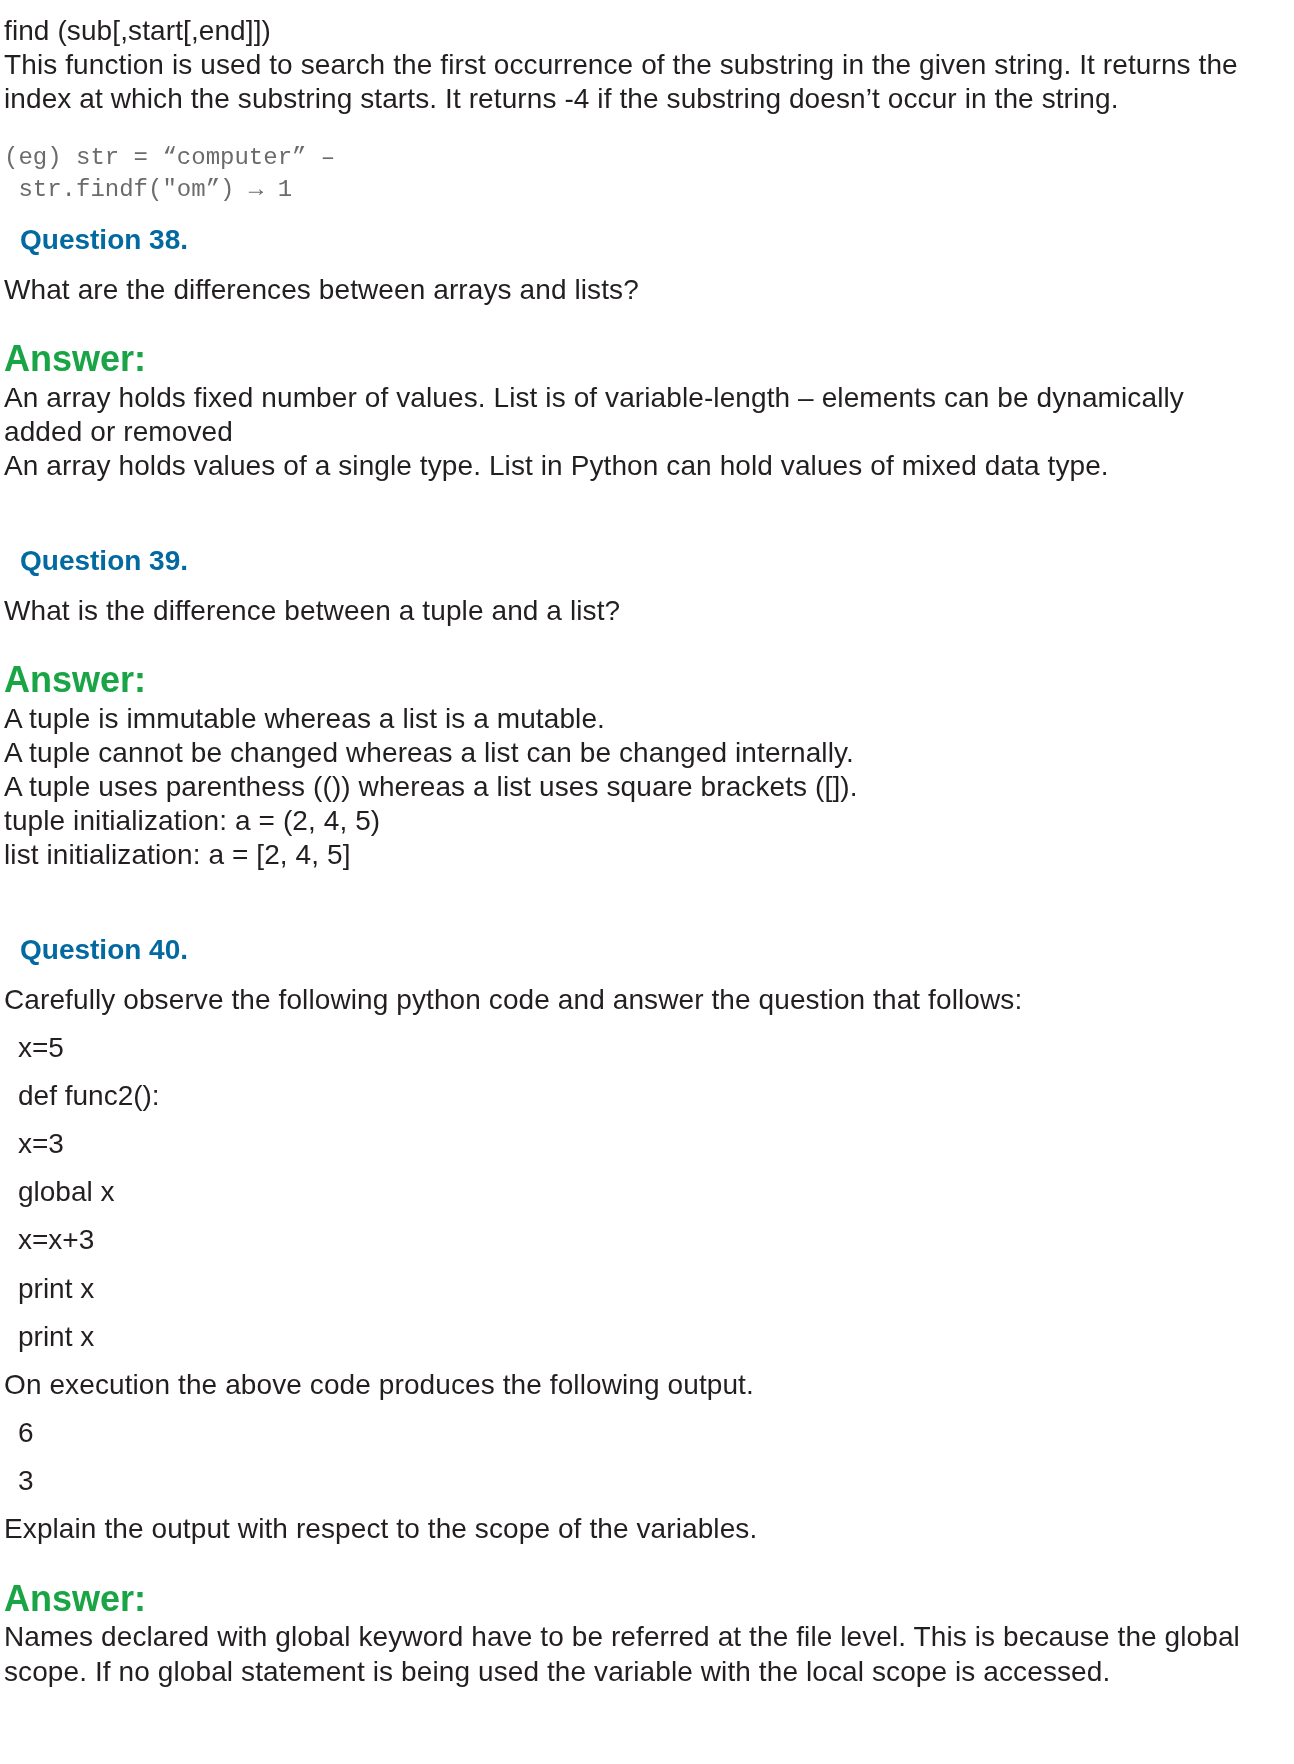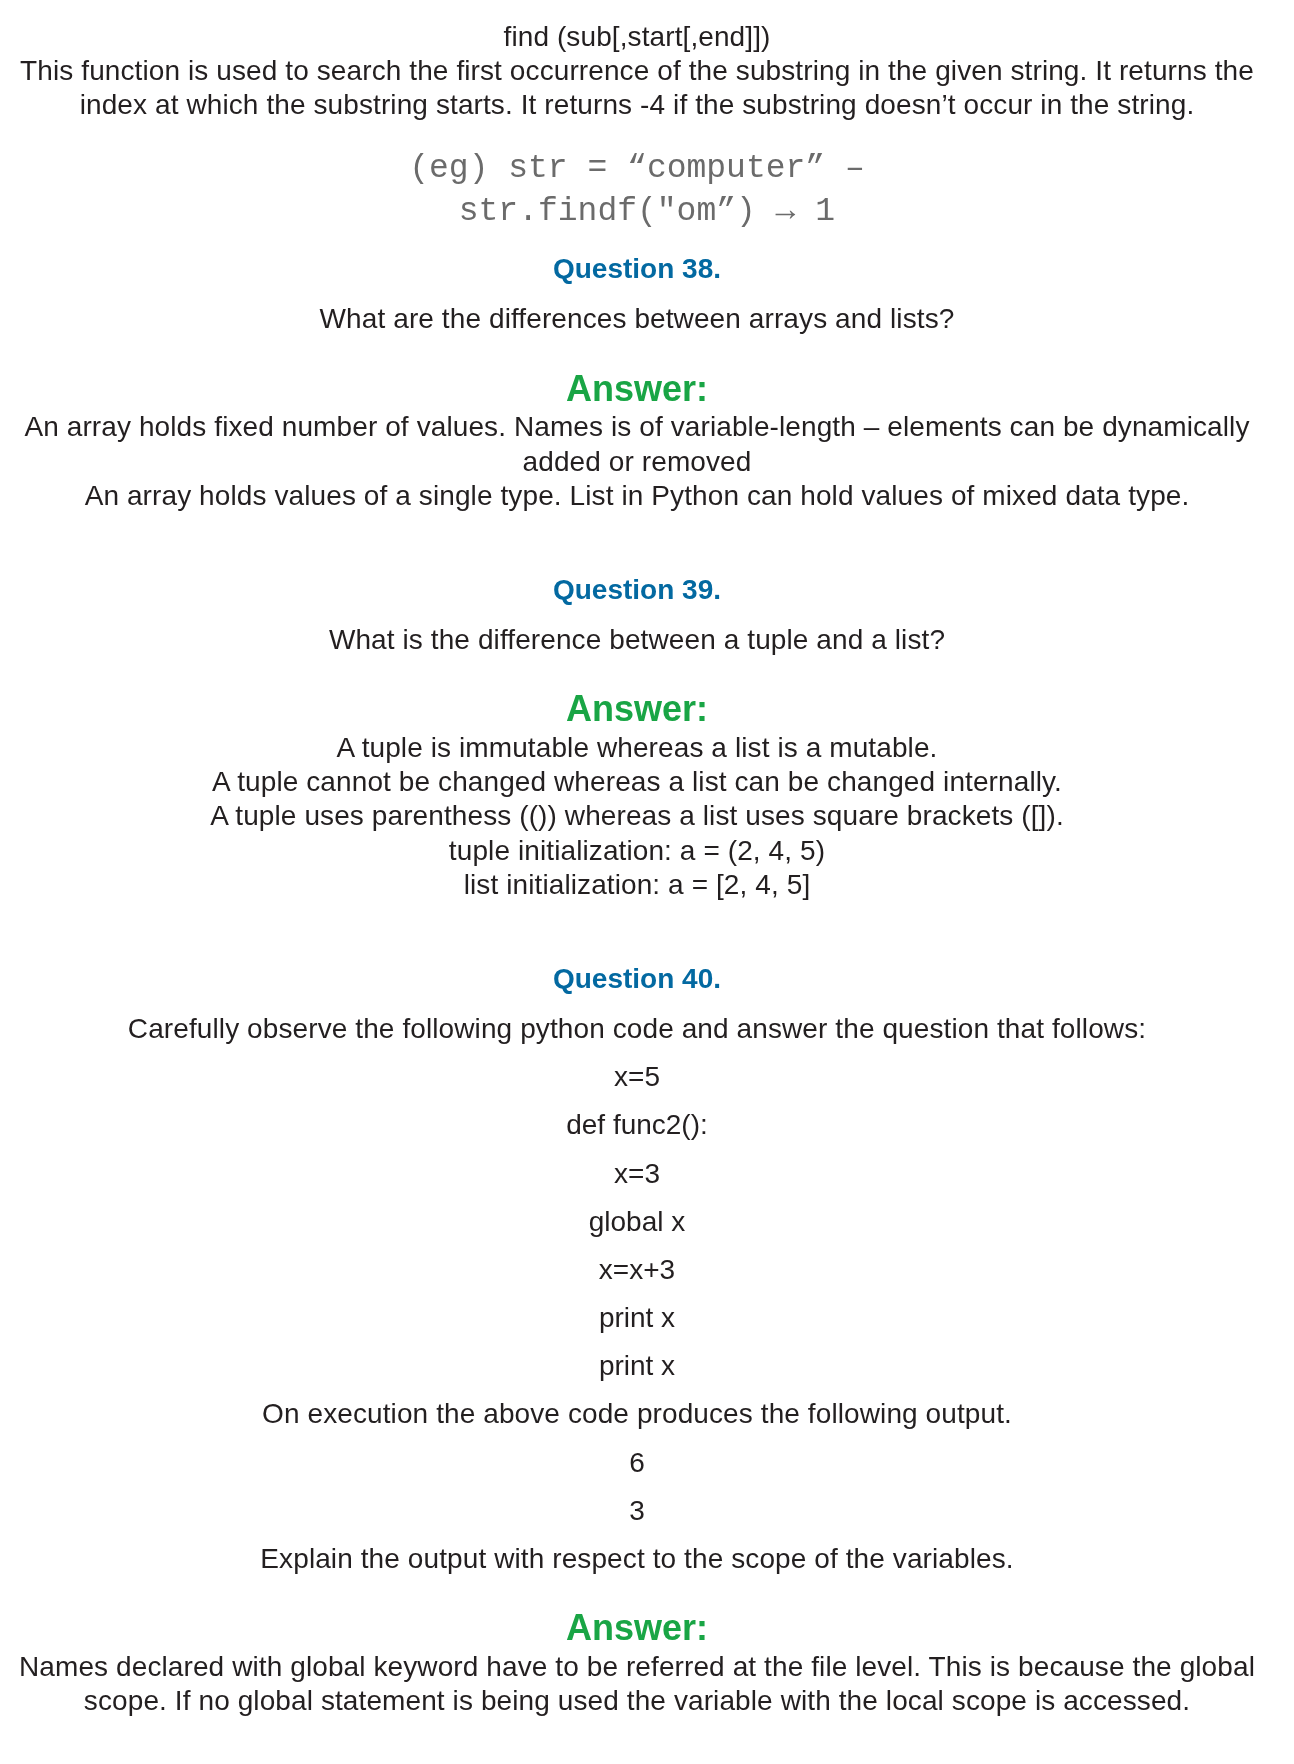--- a/index.html
+++ b/index.html
@@ -10,40 +10,39 @@
   body {
     width: 1294px;
     min-height: 1764px;
     font-family: "Liberation Sans", sans-serif;
     color: #231f20;
   }
   .page {
     width: 1292px;
     min-height: 1764px;
     box-sizing: border-box;
-    padding: 20px 22px 10px 4px;
-    text-align: center;
+    padding: 14px 22px 10px 4px;
   }
   .para {
     font-size: 28px;
     line-height: 1.22;
     margin: 0;
     color: #231f20;
     letter-spacing: 0.1px;
   }
   .line {
     font-size: 28px;
     line-height: 1.22;
     margin: 14px;
     color: #231f20;
     white-space: pre-wrap;
   }
   .mono {
     font-family: "Liberation Mono", monospace;
-    font-size: 33px;
+    font-size: 24px;
     line-height: 1.3;
     color: #6b6b6b;
     margin: 0;
     white-space: pre;
   }
   .code-block {
     margin: 26px 0 18px 0;
   }
   .q-head {
     font-size: 28px;
@@ -72,21 +71,21 @@
 
   <div class="code-block">
     <p class="mono">(eg) str = “computer” –</p>
     <p class="mono"> str.findf("om”) → 1</p>
   </div>
 
   <p class="q-head">Question 38.</p>
   <p class="para">What are the differences between arrays and lists?</p>
   <div class="gap-md"></div>
   <p class="a-head">Answer:</p>
-  <p class="para">An array holds fixed number of values. Names is of variable-length – elements can be dynamically added or removed</p>
+  <p class="para">An array holds fixed number of values. List is of variable-length – elements can be dynamically added or removed</p>
   <p class="para">An array holds values of a single type. List in Python can hold values of mixed data type.</p>
 
   <div class="gap-lg"></div>
 
   <p class="q-head">Question 39.</p>
   <p class="para">What is the difference between a tuple and a list?</p>
   <div class="gap-md"></div>
   <p class="a-head">Answer:</p>
   <p class="para">A tuple is immutable whereas a list is a mutable.</p>
   <p class="para">A tuple cannot be changed whereas a list can be changed internally.</p>

